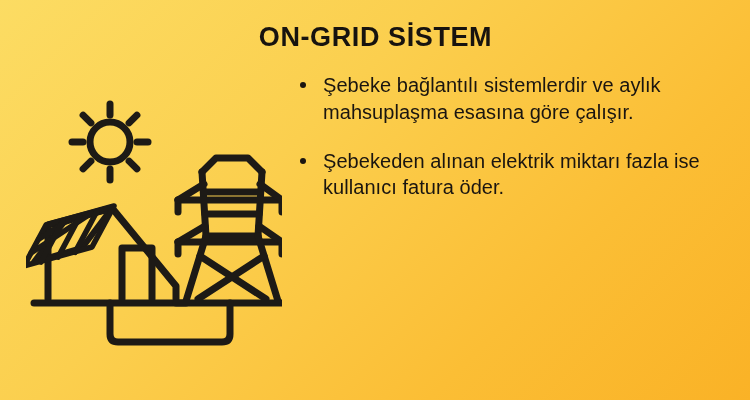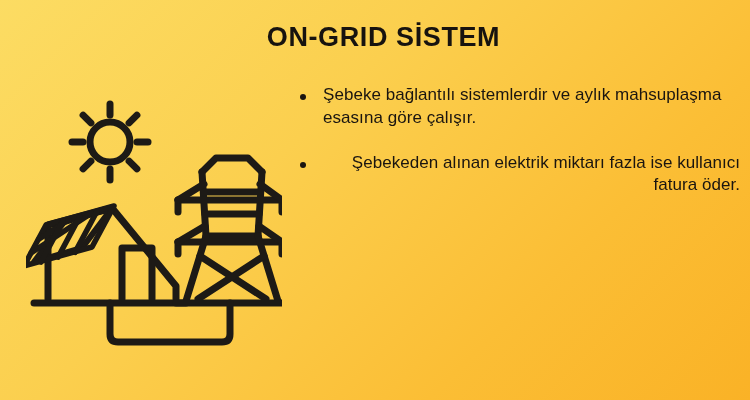--- a/index.html
+++ b/index.html
@@ -41,21 +41,21 @@
   .content {
     position: absolute;
     left: 250px;
     top: 0;
     width: 500px;
     height: 400px;
   }
 
   .title {
     position: absolute;
-    left: 12px;
+    left: 4px;
     top: 22px;
     width: 243px;
     text-align: center;
     margin: 0;
     font-family: "Liberation Sans", sans-serif;
     font-size: 27px;
     font-weight: bold;
     letter-spacing: 0.6px;
     color: #17130f;
     white-space: nowrap;
@@ -68,29 +68,27 @@
     width: 445px;
     margin: 0;
     padding: 0;
     list-style: none;
   }
 
   .bullet-item {
     position: relative;
     padding-left: 28px;
     margin-bottom: 22px;
-    font-size: 17px;
+    font-size: 20px;
     line-height: 1.34;
     color: #1a1510;
     letter-spacing: 0.05px;
-    margin-top: 12px;
   }
   .bullet-item.tight {
     margin-bottom: 6px;
-    text-align: right;
   }
   .bullet-item:last-child {
     margin-bottom: 0;
   }
   .bullet-marker {
     position: absolute;
     left: 5px;
     top: 10px;
     width: 6px;
     height: 6px;

